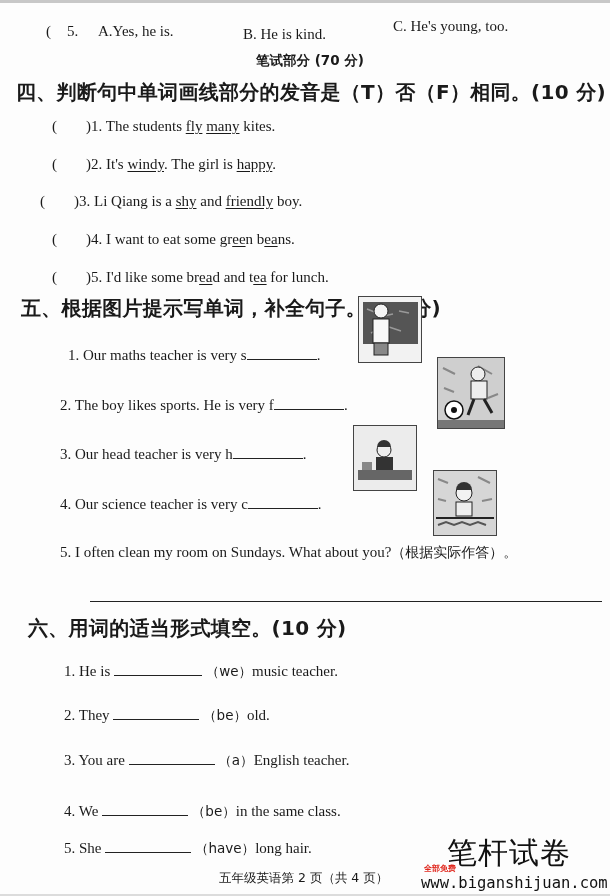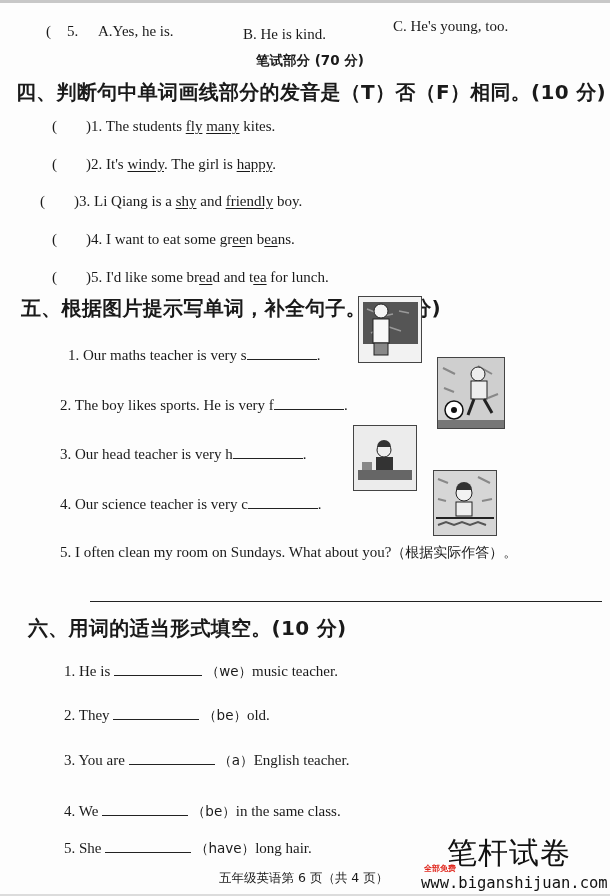--- a/index.html
+++ b/index.html
@@ -132,19 +132,19 @@
 <div class="abs en" style="left:64px; top:750px;">
   <span>3. You are</span> <span class="blank" style="width:86px"></span> <span class="zh-sub" style="font-weight:normal">（a）</span><span>English teacher.</span>
 </div>
 <div class="abs en" style="left:64px; top:793px;margin-top:8px;">
   <span>4. We</span> <span class="blank" style="width:86px"></span> <span class="zh-sub" style="font-weight:normal">（be）</span><span>in  the same class.</span>
 </div>
 <div class="abs en" style="left:64px; top:838px;">
   <span>5.  She</span> <span class="blank" style="width:86px"></span> <span class="zh-sub" style="font-weight:normal">（have）</span><span>long  hair.</span>
 </div>
 
-<div class="abs footer" style="left:219px; top:870px;">五年级英语第 6 页（共 4 页）</div>
+<div class="abs footer" style="left:219px; top:870px;">五年级英语第 2 页（共 4 页）</div>
 
 <div class="abs wm-big" style="left:447px; top:833px;">笔杆试卷</div>
 <div class="abs wm-red" style="left:424px; top:863px;">全部免费</div>
 <div class="abs wm-url" style="left:421px; top:874px;">www.biganshijuan.com</div>
 
 <div class="botbar"></div>
 
 </body></html>

